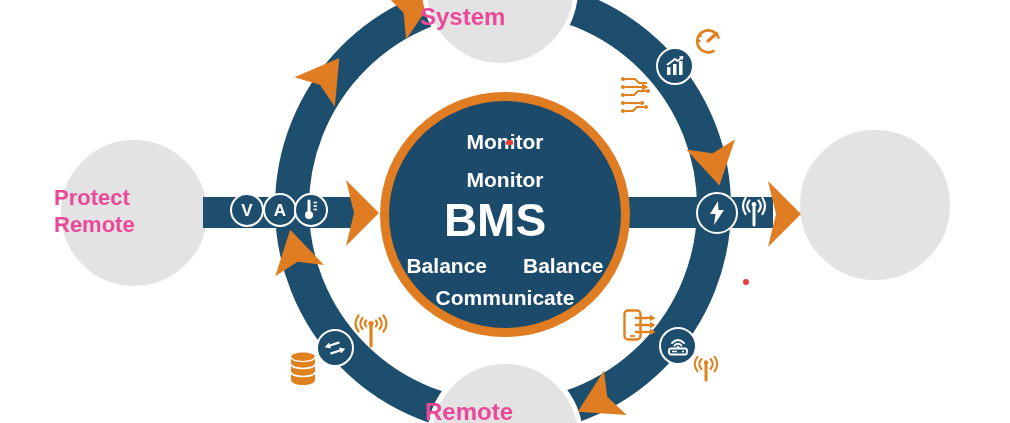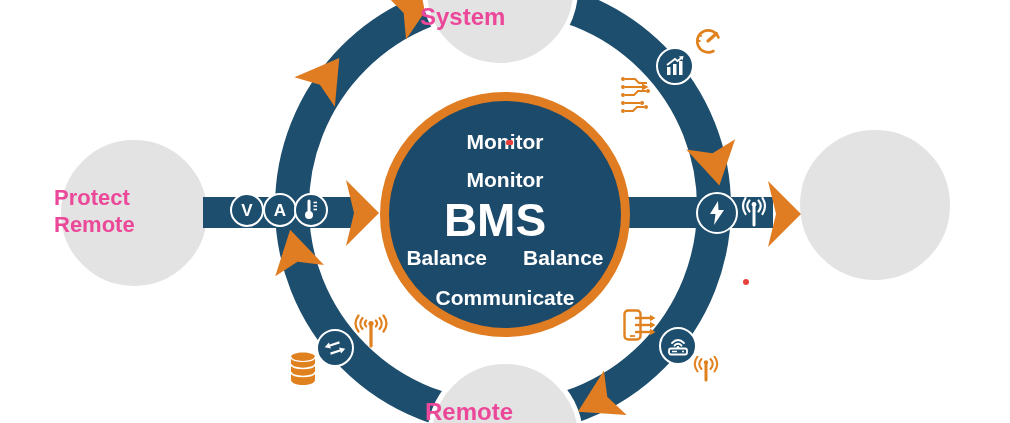--- a/index.html
+++ b/index.html
@@ -54,21 +54,21 @@
 
   <div class="bar" style="left:203px;top:197px;width:160px;"></div>
   <div class="bar" style="left:628px;top:197px;width:145px;"></div>
 
   <div id="bms-circle">
     <div class="bms-line" style="top:28px;">Monitor</div>
     <div class="bms-row" style="top:66px;">
       <span>Monitor</span>
     </div>
     <div id="bms-title">BMS</div>
-    <div class="bms-row" style="top:144px;gap:36px;">
+    <div class="bms-row" style="top:152px;gap:36px;">
       <span>Balance</span>
       <span>Balance</span>
     </div>
     <div class="bms-line" style="top:184px;">Communicate</div>
   </div>
 
   <div class="node-label" style="left:420px;top:3px;width:160px;font-size:24px;line-height:28px;">System</div>
   <div class="node-label" style="left:54px;top:184px;width:160px;font-size:22px;line-height:27px;">
     <div>Protect</div>
     <div>Remote</div>

